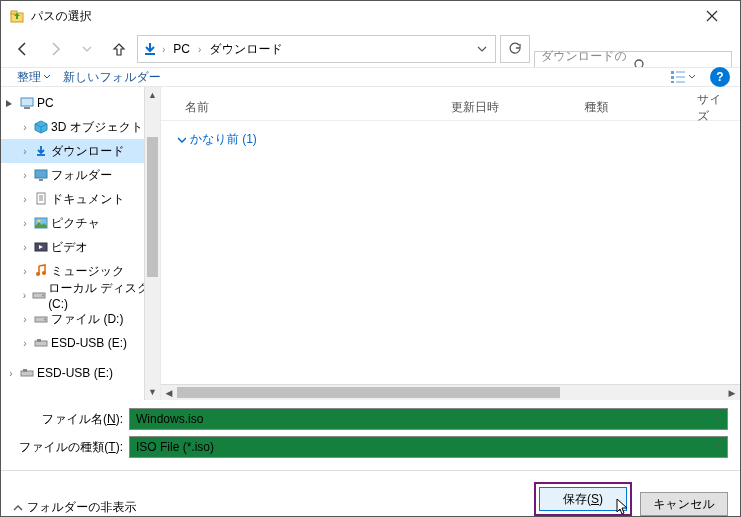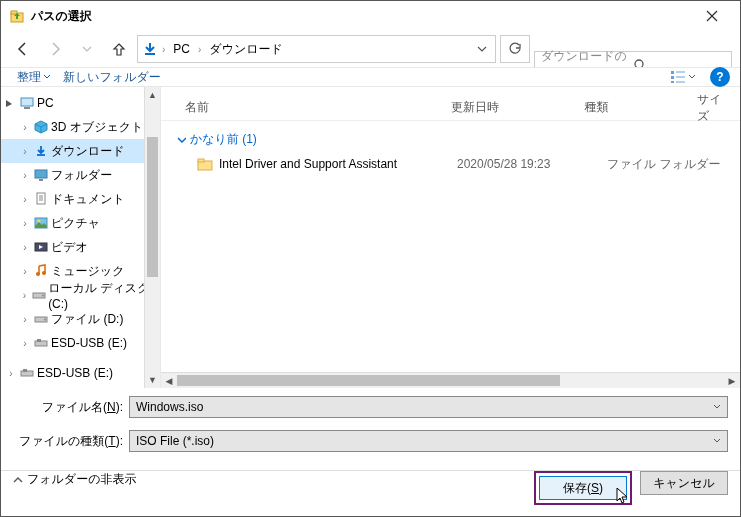--- a/index.html
+++ b/index.html
@@ -1,21 +1,21 @@
 <!DOCTYPE html>
 <html><head>
 <meta charset="utf-8">
 <style>
 * { box-sizing: border-box; margin: 0; padding: 0; font-family: "Yu Gothic UI", "Meiryo", sans-serif; font-size: 12px; }
 body { background: #fff; width: 741px; height: 517px; border: 1px solid #555; display: flex; flex-direction: column; overflow: hidden; }
 
 
 .titlebar { height: 30px; display: flex; align-items: center; padding: 0 8px; background: #fff; }
 .titlebar .icon { width: 16px; height: 16px; margin-right: 6px; }
-.titlebar .title { flex: 1; color: #000; font-weight: bold; }
+.titlebar .title { flex: 1; color: #000; }
 .titlebar .close { width: 40px; height: 30px; display: flex; align-items: center; justify-content: center; font-size: 14px; }
 
 
 .navbar { height: 36px; display: flex; align-items: center; padding: 4px 8px; gap: 4px; }
 .navbtn { width: 28px; height: 28px; display: flex; align-items: center; justify-content: center; color: #555; }
 .navbtn.disabled { color: #bbb; }
 .addrbar { flex: 1; height: 28px; border: 1px solid #ccc; display: flex; align-items: center; padding: 0 4px; gap: 4px; background: #fff; }
 .addrbar .seg { padding: 2px 4px; color: #000; }
 .addrbar .chev { color: #888; font-size: 10px; }
 .addrbar .drop { margin-left: auto; color: #555; padding: 0 4px; }
@@ -54,28 +54,28 @@
 .filerow .fname { width: 238px; }
 .filerow .fdate { width: 150px; color: #666; }
 .filerow .ftype { color: #666; }
 .hscroll { height: 16px; background: #f0f0f0; border-top: 1px solid #ddd; display: flex; align-items: center; }
 .hscroll .arr { width: 16px; text-align: center; color: #555; font-size: 9px; }
 .hscroll .track { flex: 1; position: relative; height: 100%; }
 .hscroll .thumb { position: absolute; left: 0; width: 70%; top: 2px; bottom: 2px; background: #c0c0c0; }
 
 
 .inputs { padding: 8px 12px 6px; }
-.inrow { display: flex; align-items: center; margin-bottom: 12px; gap: 6px; }
+.inrow { display: flex; align-items: center; margin-bottom: 6px; gap: 6px; }
 .inrow label { width: 110px; text-align: right; }
 .inrow label u { text-decoration: underline; }
-.inrow .field { flex: 1; height: 22px; border: 1px solid #888; padding: 2px 6px; display: flex; align-items: center; background: #e5e5e5; }
+.inrow .field { flex: 1; height: 22px; border: 1px solid #888; padding: 2px 6px; display: flex; align-items: center; background: #15803d; }
 .inrow .combo-drop { color: #555; margin-left: auto; font-size: 10px; }
 
 
-.footer { border-top: 1px solid #ddd; height: 46px; display: flex; align-items: flex-start; padding: 0 12px; }
+.footer { border-top: 1px solid #ddd; height: 46px; display: flex; align-items: flex-end; padding: 0 12px; }
 .footer .hide { display: flex; align-items: center; gap: 4px; }
 .footer .spacer { flex: 1; }
 .footer button { height: 24px; min-width: 88px; border: 1px solid #999; background: #e1e1e1; padding: 0 12px; cursor: pointer; }
 .footer .savewrap { border: 2px solid #701a75; padding: 3px; margin-right: 8px; margin-left: 20px; }
 .footer .savewrap button { border: 1px solid #0078d7; background: #e5f1fb; position: relative; }
 .cursor { position: absolute; right: -4px; bottom: -6px; }
 
 
 svg { display: block; }
 </style>
@@ -327,31 +327,20 @@
       <span class="col" style="width:118px">種類</span>
       <span class="col">サイズ</span>
     </div>
     <div class="filearea">
       <div class="group">
         <svg width="9" height="9">
             <path d="M1 3 L5 7 L9 3" fill="none" stroke="#0066cc" stroke-width="1.4"></path>
           </svg>
         <span>かなり前 (1)</span>
       </div>
-      <div class="filerow">
-        <span class="ficon">
-            <svg width="16" height="14">
-              <rect x="1" y="4" width="14" height="9" fill="#ffdf8a" stroke="#d8b050"></rect>
-              <rect x="1" y="2" width="6" height="3" fill="#ffdf8a" stroke="#d8b050"></rect>
-            </svg>
-          </span>
-        <span class="fname">Intel Driver and Support Assistant</span>
-        <span class="fdate">2020/05/28 19:23</span>
-        <span class="ftype">ファイル フォルダー</span>
-      </div>
     </div>
     <div class="hscroll">
       <span class="arr">◀</span>
       <div class="track">
           <div class="thumb"></div>
         </div>
       <span class="arr">▶</span>
     </div>
   </div>
 </div>

